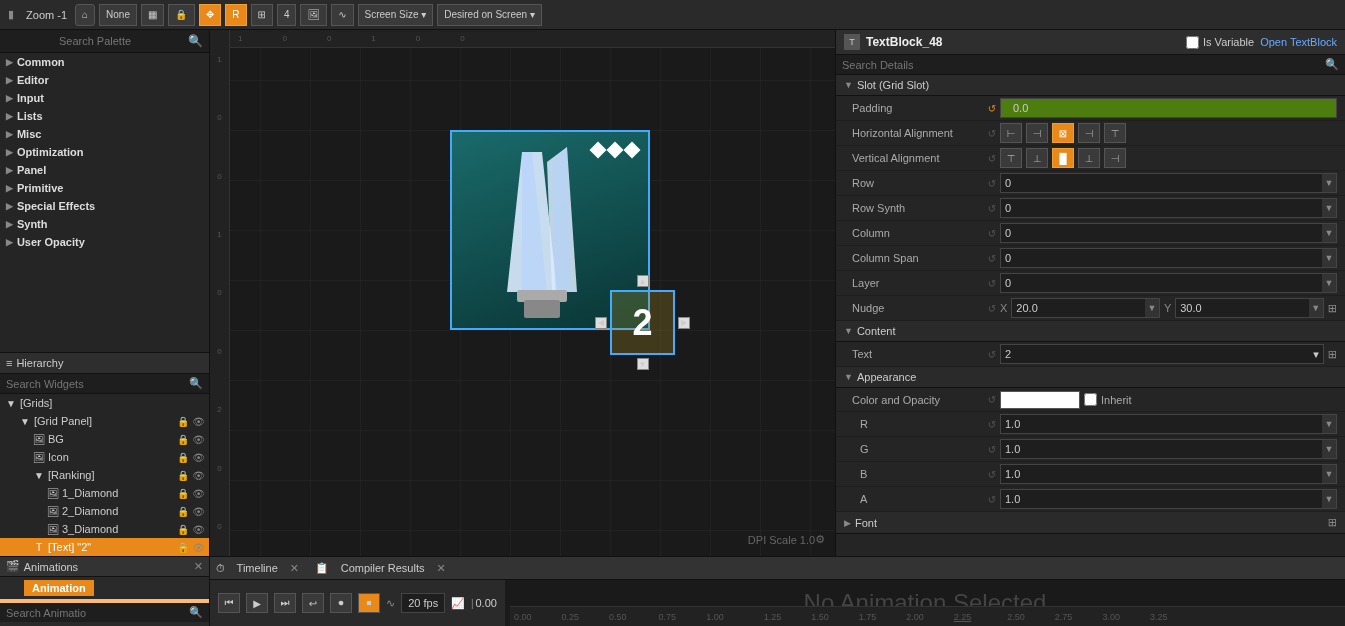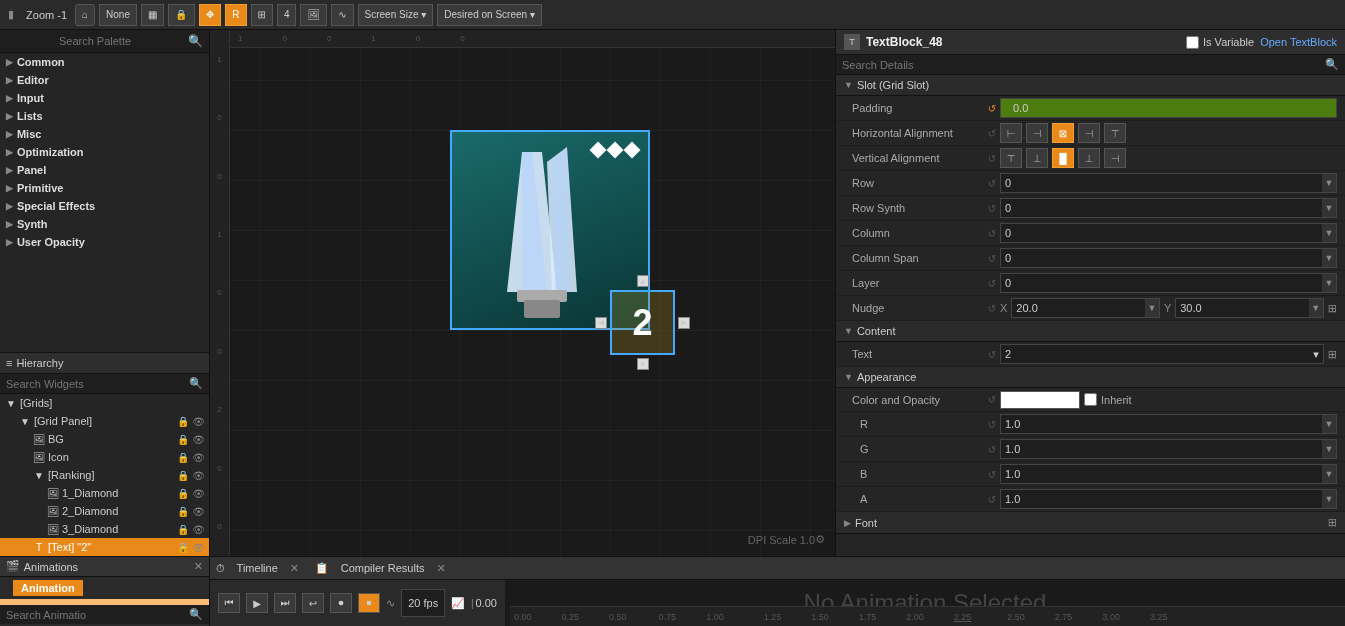--- a/index.html
+++ b/index.html
@@ -506,21 +506,21 @@
       cursor: pointer;
       font-size: 10px;
     }
     .tl-btn.active { background: #e8891a; }
     .fps-display {
       background: #1e1e1e;
       border: 1px solid #444;
       color: #ccc;
       padding: 2px 6px;
       font-size: 11px;
-      height: 28px;
+      height: 20px;
       display: flex;
       align-items: center;
     }
     .no-anim {
       flex: 1;
       background: #1a1a1a;
       display: flex;
       align-items: center;
       justify-content: center;
       font-size: 24px;
@@ -1029,21 +1029,21 @@
 </div>
 
 <div class="bottom-area">
 
   <div class="anim-panel">
     <div class="anim-header">
       <span>🎬</span>
       <span>Animations</span>
       <span style="margin-left:auto;color:#888;cursor:pointer;">✕</span>
     </div>
-    <div style="display:flex;align-items:center;gap:4px;padding:3px 13px;border-bottom:6px solid #fdba74;">
+    <div style="display:flex;align-items:center;gap:4px;padding:3px 24px;border-bottom:4px solid #fdba74;">
       <button class="anim-btn">Animation</button>
     </div>
     <div class="anim-search">
       <input type="text" placeholder="Search Animatio" style="">
       <span style="color:#888;">🔍</span>
     </div>
   </div>
 
   <div class="timeline-panel">
     <div class="timeline-header">

